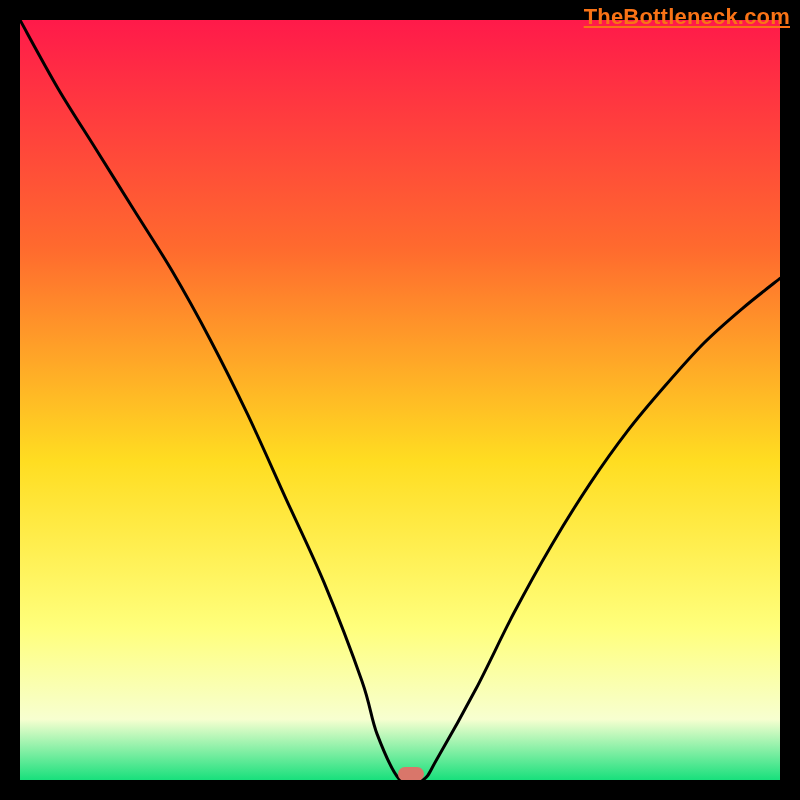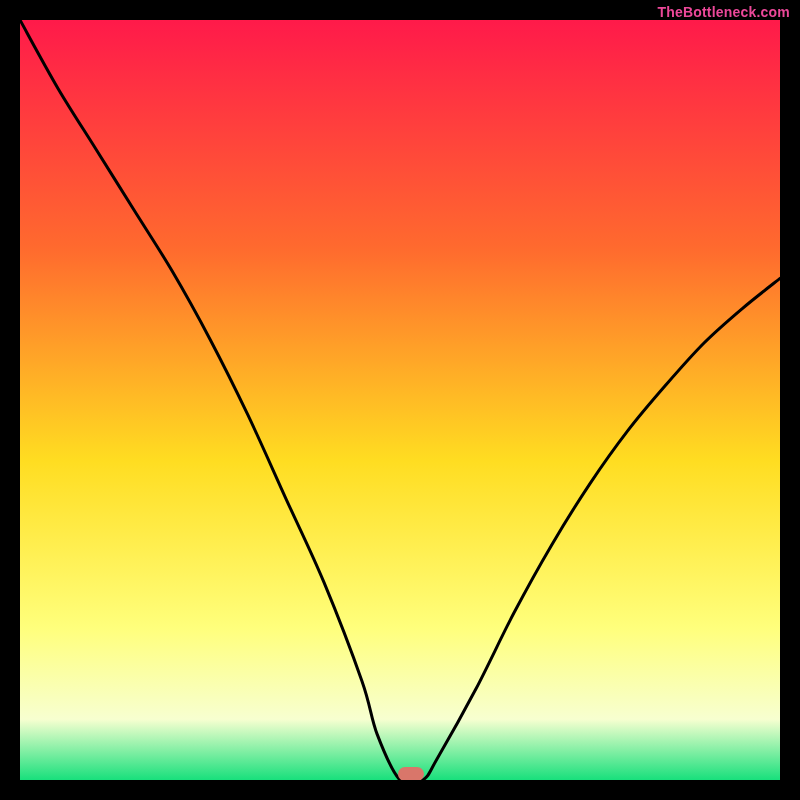--- a/index.html
+++ b/index.html
@@ -14,25 +14,26 @@
   .frame {
     position: relative;
     width: 800px;
     height: 800px;
     background: #000;
   }
   .watermark {
     position: absolute;
     top: 4px;
     right: 10px;
-    color: #ec4899;
-    font-size: 14px;
+    color: #f97316;
+    font-size: 22px;
     font-weight: 600;
     letter-spacing: 0.2px;
     z-index: 20;
+    text-decoration: underline;
   }
   .plot-area {
     position: absolute;
     left: 20px;
     top: 20px;
     width: 760px;
     height: 760px;
     overflow: hidden;
   }
   .plot-area svg {

